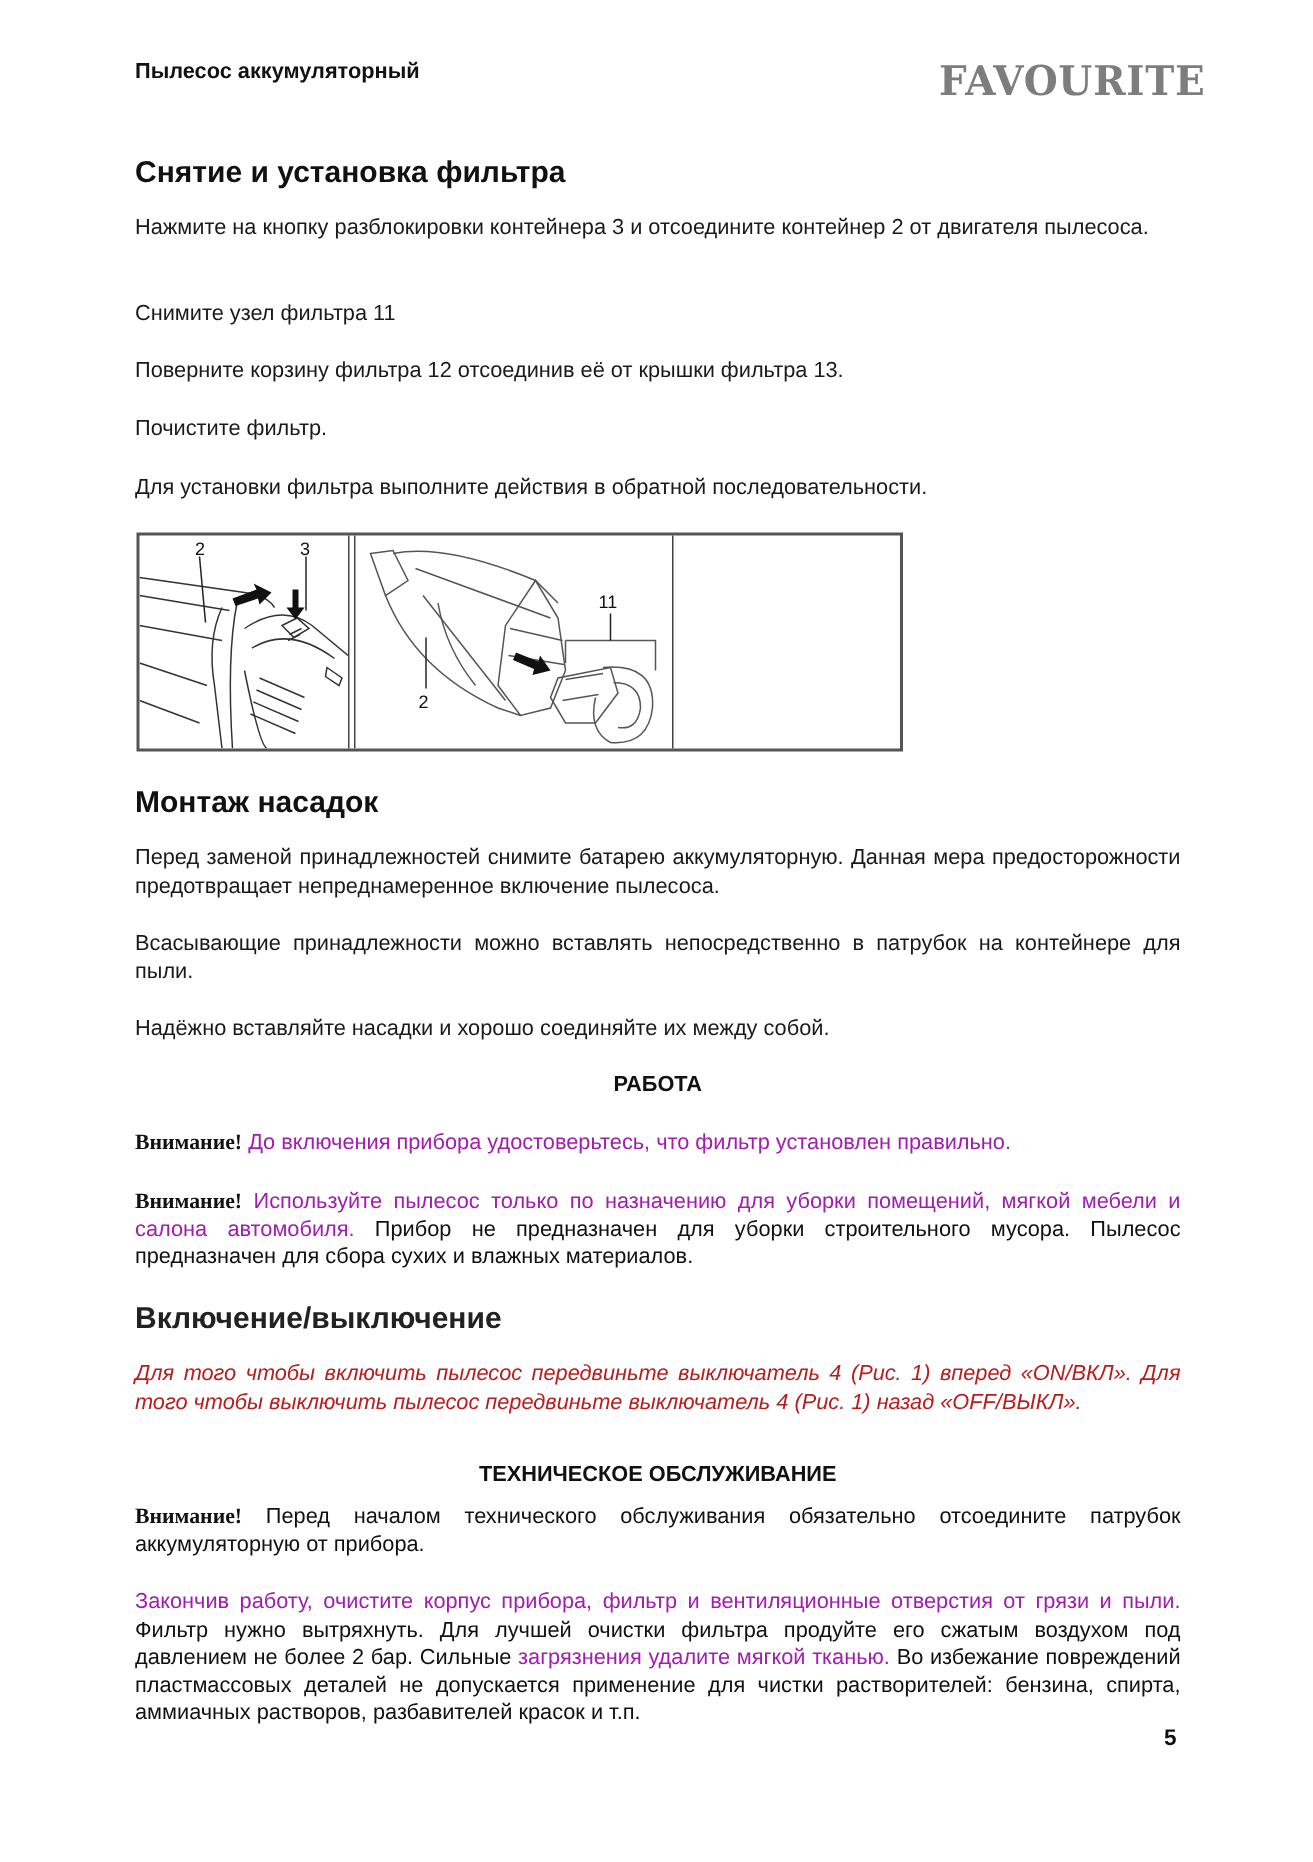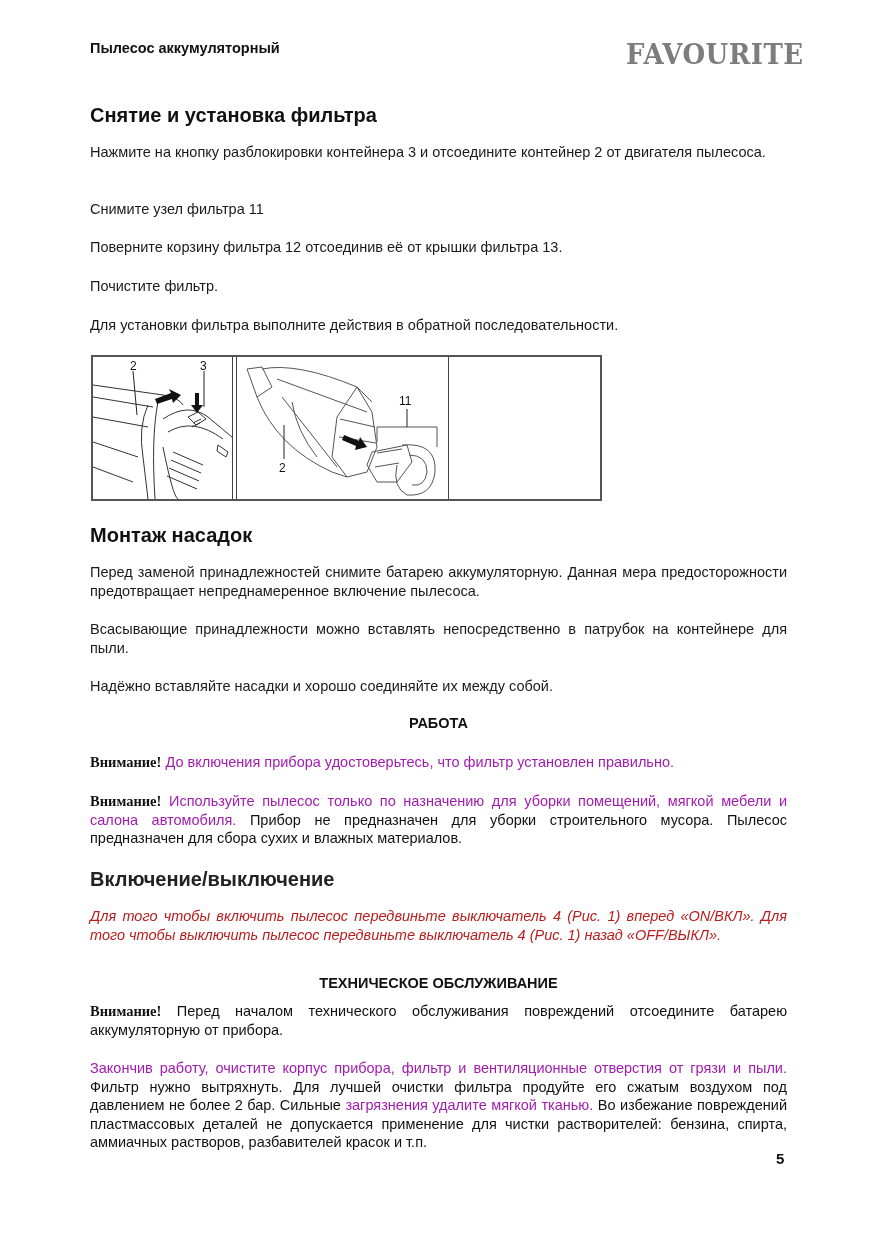--- a/index.html
+++ b/index.html
@@ -109,21 +109,21 @@
   <span class="b">Внимание!</span>
   <span class="g">Используйте пылесос только по назначению для уборки помещений, мягкой мебели и салона автомобиля.</span>
   <span class="k">Прибор не предназначен для уборки строительного мусора. Пылесос предназначен для сбора сухих и влажных материалов.</span>
 </div>
 <div class="abs h" style="top:868px; color:#222;">Включение/выключение</div>
 <div class="abs p gray" style="top:907px;">Для того чтобы включить пылесос передвиньте выключатель 4 (Рис. 1) вперед «ON/ВКЛ». Для того чтобы выключить пылесос передвиньте выключатель 4 (Рис. 1) назад «OFF/ВЫКЛ».</div>
 
 <div class="abs c" style="top:975px;">ТЕХНИЧЕСКОЕ ОБСЛУЖИВАНИЕ</div>
 <div class="abs p" style="top:1002px;">
   <span class="b">Внимание!</span>
-  <span class="k">Перед началом технического обслуживания повреждений отсоедините батарею аккумуляторную от прибора.</span>
+  <span class="k">Перед началом технического обслуживания обязательно отсоедините патрубок аккумуляторную от прибора.</span>
 </div>
 <div class="abs p" style="top:1059px;">
   <span class="g">Закончив работу, очистите корпус прибора, фильтр и вентиляционные отверстия от грязи и пыли.</span>
   <span class="k">Фильтр нужно вытряхнуть. Для лучшей очистки фильтра продуйте его сжатым воздухом под давлением не более 2 бар. Сильные</span>
   <span class="g">загрязнения удалите мягкой тканью.</span>
   <span class="k">Во избежание повреждений пластмассовых деталей не допускается применение для чистки растворителей: бензина, спирта, аммиачных растворов, разбавителей красок и т.п.</span>
 </div>
 
 <div class="abs pagenum">5</div>
 

